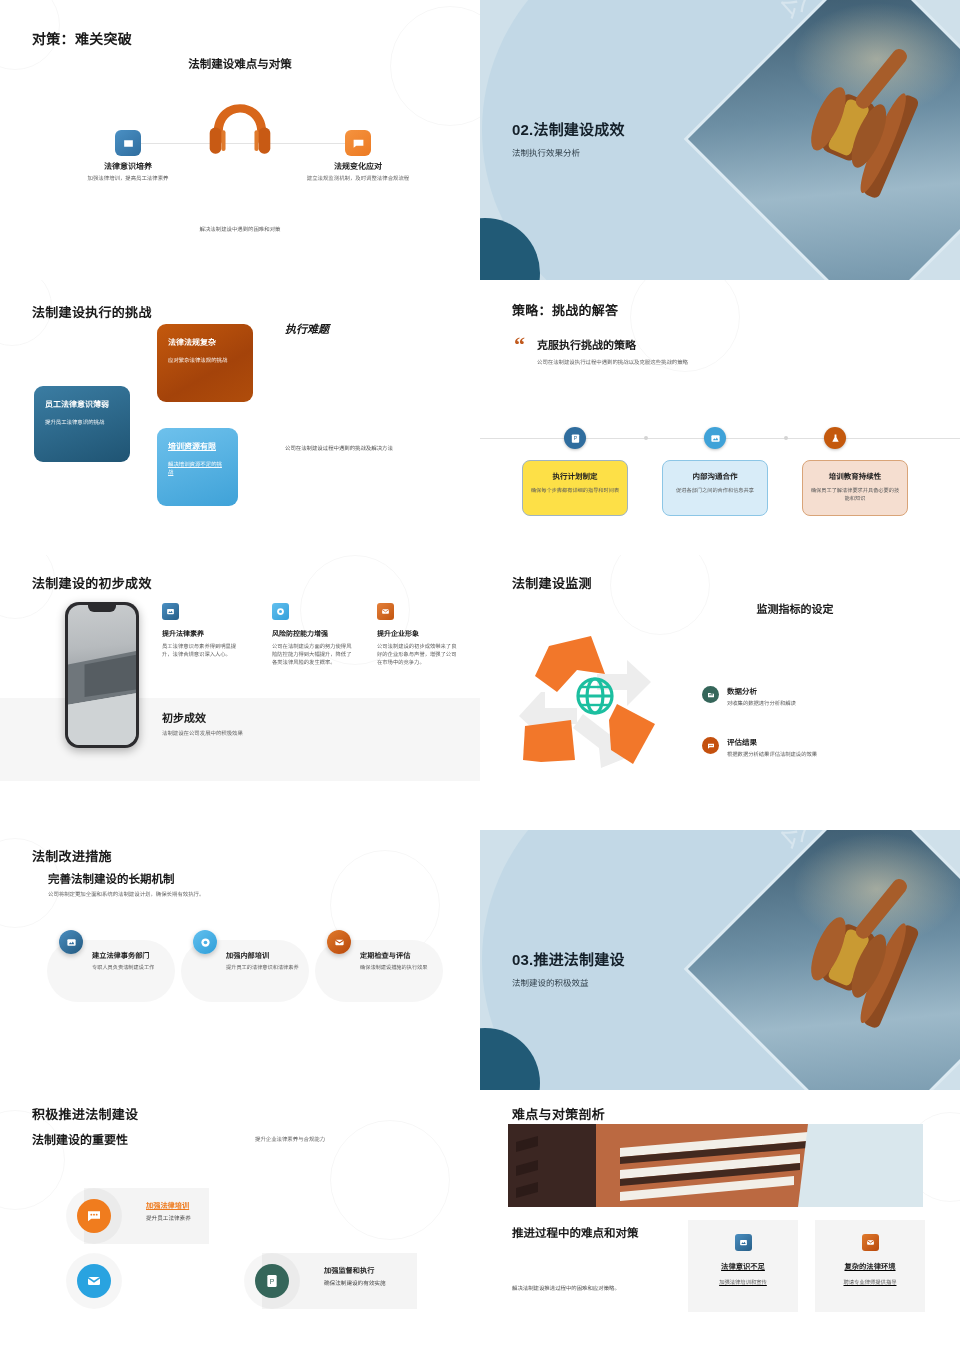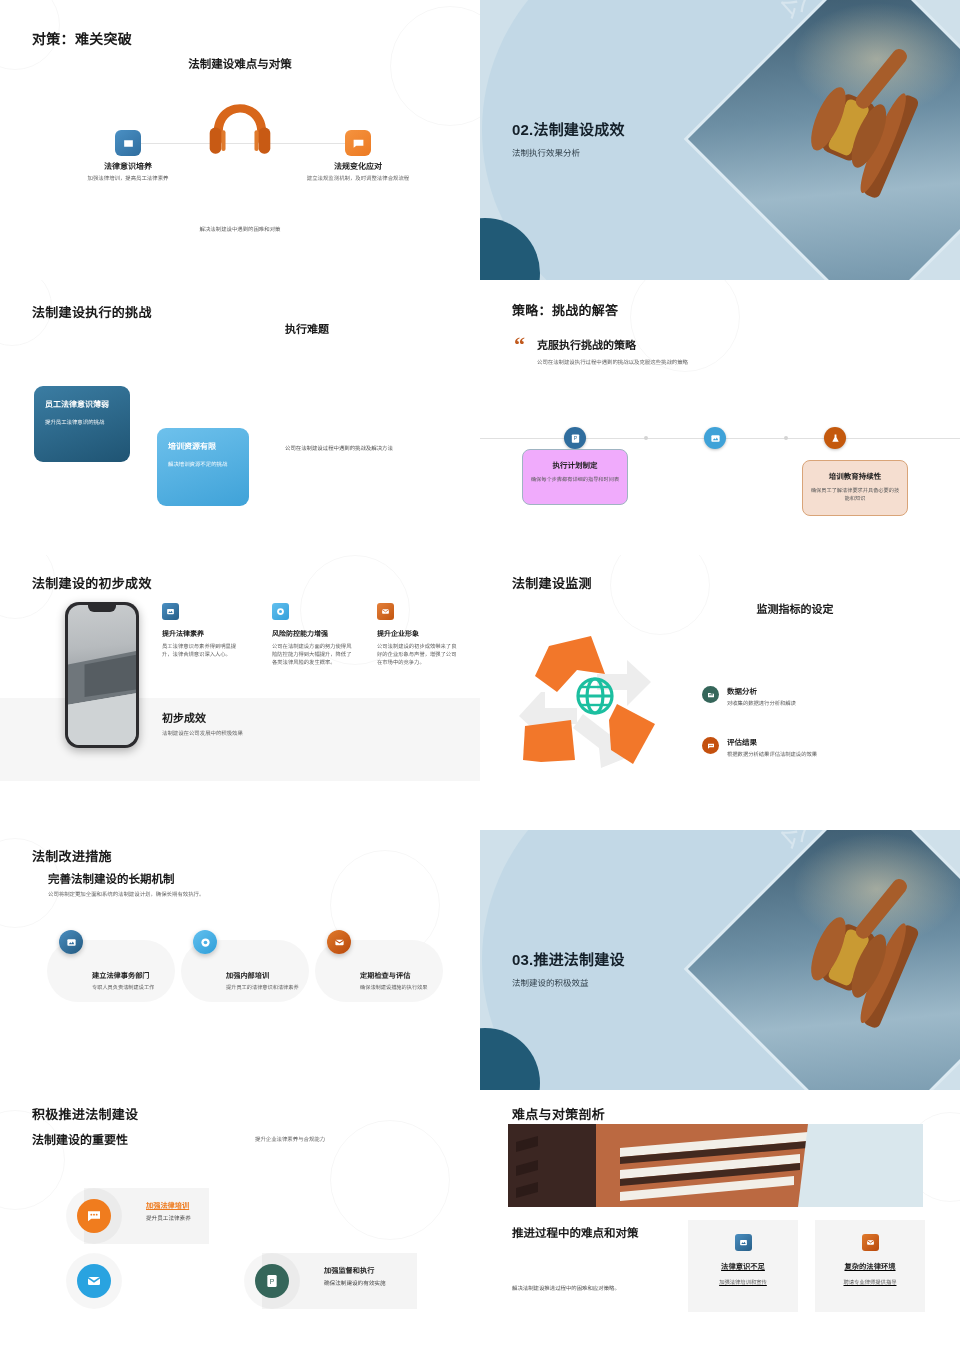--- a/index.html
+++ b/index.html
@@ -101,23 +101,23 @@
 
   
   .s3-title { left: 32px; top: 22px; font-size: 13px; }
   .card3 { position: absolute; border-radius: 9px; color: #fff; padding: 12px 11px; }
   .card3 .h { font-size: 8px; font-weight: bold; margin-bottom: 9px; }
   .card3 .p { font-size: 5.4px; line-height: 1.55; opacity: .95; }
   .c3a { left: 34px; top: 375px - 280px; width: 96px; height: 76px;
          background: linear-gradient(160deg,#3b7da3,#1f5473); }
   .c3b { left: 157px; width: 96px; height: 78px;
          background: linear-gradient(150deg,#c4590d,#a4430a 60%,#b04d0b); }
-  .c3c { left: 157px; width: 92px; height: 78px;
-         background: linear-gradient(160deg,#6ec1ec,#3fa2d8); }
-  .s3-sub { position: absolute; left: 285px; top: 40px; font-size: 11px; font-weight: bold; color: #1a1a1a; }
+  .c3c { left: 157px; width: 81px; height: 78px;
+         background: linear-gradient(160deg,#6ec1ec,#3fa2d8); text-decoration: underline; }
+  .s3-sub { position: absolute; left: 285px; top: 40px; font-size: 11px; font-weight: bold; color: #1a1a1a; font-style: italic; }
   .s3-note { position: absolute; left: 285px; top: 164px; width: 170px; font-size: 5.4px; color: #555; line-height: 1.5; }
 
   
   .s4-title { left: 32px; top: 20px; font-size: 13px; }
   .quote-mark { position: absolute; left: 34px; top: 54px; font-size: 22px; color: #c15a1e;
                 font-family: "Liberation Serif", serif; font-weight: bold; line-height: 1; }
   .s4-h2 { position: absolute; left: 57px; top: 56px; font-size: 11px; font-weight: bold; color: #1a1a1a; }
   .s4-p { position: absolute; left: 57px; top: 78px; font-size: 5.4px; color: #666; }
   .s4-line { position: absolute; left: 0; right: 0; top: 158px; height: 1px; background: #e0e0e0; }
   .s4-dot { position: absolute; top: 156px; width: 4px; height: 4px; border-radius: 50%; background: #d4d4d4; }
@@ -177,21 +177,21 @@
   .pill {
     position: absolute; width: 128px; height: 62px; border-radius: 31px;
     background: #f6f6f6;
   }
   .pill .badge {
     position: absolute; left: 12px; top: -10px; width: 24px; height: 24px; border-radius: 50%;
     display: flex; align-items: center; justify-content: center;
     box-shadow: 0 2px 5px rgba(0,0,0,.22);
   }
   .pill .badge svg { width: 11px; height: 11px; fill: #fff; }
-  .pill .txt { position: absolute; left: 45px; top: 30px; width: 78px; }
+  .pill .txt { position: absolute; left: 45px; top: 10px; width: 78px; }
   .pill .h { font-size: 7.2px; font-weight: bold; color: #1f1f1f; margin-bottom: 4px; }
   .pill .p { font-size: 5.2px; color: #5d5d5d; line-height: 1.5; }
 
   
   .s9-title { left: 32px; top: 14px; font-size: 13px; }
   .s9-h2 { position: absolute; left: 32px; top: 40px; font-size: 12px; font-weight: bold; color: #1a1a1a; }
   .s9-note { position: absolute; left: 255px; top: 45px; font-size: 5.4px; color: #666; }
   .ibox { position: absolute; height: 56px; background: #f4f4f4; }
   .icircle {
     position: absolute; width: 56px; height: 56px; border-radius: 50%;
@@ -288,20 +288,24 @@
       <div class="t">02.法制建设成效</div>
       <div class="s">法制执行效果分析</div>
     </div>
   </div>
 
   <div class="slide">
     <div class="wm" style="left:-28px;top:-14px;width:80px;height:80px;"></div>
     <div class="s-title s3-title">法制建设执行的挑战</div>
     <div class="s3-sub">执行难题</div>
 
+    <div class="card3 c3b" style="top:44px">
+      <div class="h">法律法规复杂</div>
+      <div class="p">应对繁杂法律法规的挑战</div>
+    </div>
     <div class="card3 c3a" style="top:106px">
       <div class="h">员工法律意识薄弱</div>
       <div class="p">提升员工法律意识的挑战</div>
     </div>
     <div class="card3 c3c" style="top:148px">
       <div class="h">培训资源有限</div>
       <div class="p">解决培训资源不足的挑战</div>
     </div>
     <div class="s3-note">公司在法制建设过程中遇到的挑战及解决方法</div>
   </div>
@@ -328,23 +332,27 @@
           <rect x="3" y="5" width="18" height="14" rx="2"></rect>
           <path d="M6 16l3.5-4.5L12 14l3-4 3 6z" fill="#3fa2d8"></path>
         </svg>
     </div>
     <div class="tl-ic" style="left:344px;top:147px;background:#c4590d">
       <svg viewBox="0 0 24 24">
           <path d="M10 3h4v6l5 10H5l5-10V3z"></path>
         </svg>
     </div>
 
-    <div class="s4-card" style="left:42px;top:169px;background:#f0abfc;border:1px solid #9fb4c2">
+    <div class="s4-card" style="left:42px;top:180px;background:#fde047;border:1px solid #9fb4c2">
       <div class="h">执行计划制定</div>
       <div class="p">确保每个步骤都有详细的指导和时间表</div>
+    </div>
+    <div class="s4-card" style="left:182px;top:180px;background:#d8ecf8;border:1px solid #8cc6e6">
+      <div class="h">内部沟通合作</div>
+      <div class="p">促进各部门之间的合作和信息共享</div>
     </div>
     <div class="s4-card" style="left:322px;top:180px;background:#f5ded0;border:1px solid #d9a478">
       <div class="h">培训教育持续性</div>
       <div class="p">确保员工了解法律要求并具备必要的技能和知识</div>
     </div>
   </div>
 
   <div class="slide">
     <div class="wm" style="left:-25px;top:-16px;width:80px;height:80px;"></div>
     <div class="wm" style="left:300px;top:0px;width:110px;height:110px;"></div>

